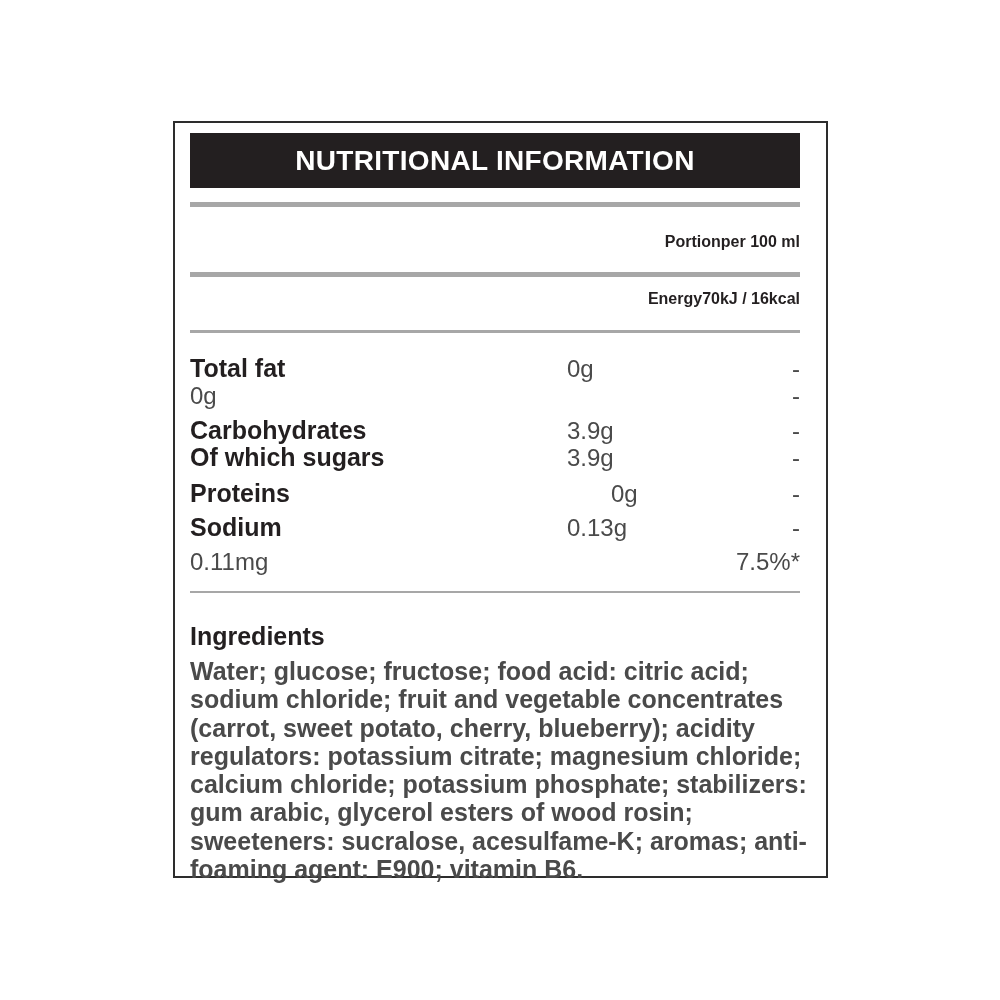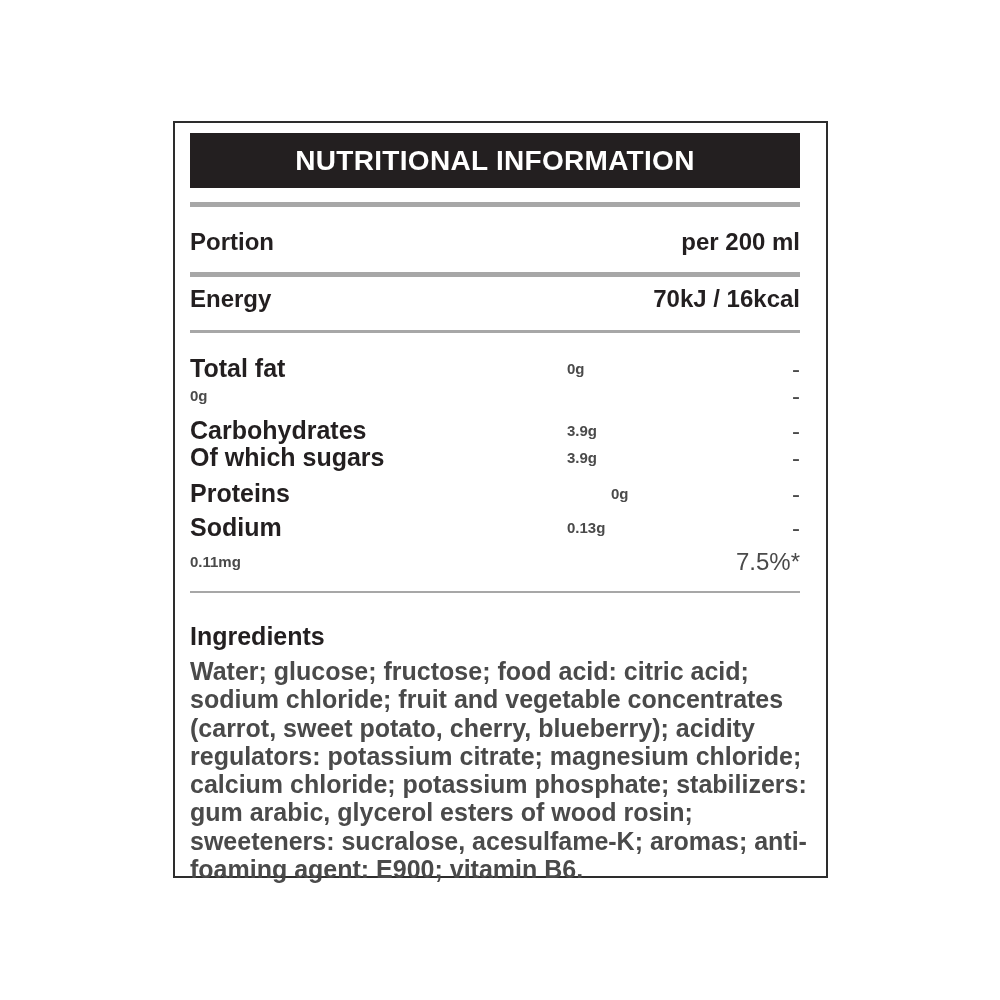--- a/index.html
+++ b/index.html
@@ -25,30 +25,30 @@
     color:var(--header_text,#fff); font-size:28px; font-weight:700;
     letter-spacing:0.3px; line-height:1;
   }
 
   .rule{background:var(--rule,#a7a7a7);}
   .rule-a{height:5px; margin-top:14px;}
   .rule-b{height:5px; margin-top:18px;}
   .rule-c{height:3px; margin-top:19px;}
   .rule-d{height:2px; margin-top:16px;}
 
-  .kv{display:flex; justify-content:space-between; align-items:baseline;
-      font-weight:700; font-size:24px; line-height:24px; color:var(--ink,#231f20);}
+  .kv{display:flex; justify-content:flex-end; align-items:baseline;
+      font-weight:700; font-size:16px; line-height:24px; color:var(--ink,#231f20);}
   .kv-portion{margin-top:23px;}
   .kv-energy{margin-top:10px;}
 
   .ntable{margin-top:22px;}
   .nrow{display:flex; align-items:center; line-height:27px;}
   .nrow .nlabel{width:377px; flex:0 0 377px; font-weight:700; font-size:25px;
                 color:var(--ink,#231f20); white-space:nowrap;}
-  .nrow .namount{flex:1 1 auto; font-size:15px; font-weight:700; color:var(--value_ink,#4a4a4a);}
+  .nrow .namount{flex:1 1 auto; font-size:24px; font-weight:400; color:var(--value_ink,#4a4a4a);}
   .nrow .nrda{font-size:24px; font-weight:400; color:var(--value_ink,#4a4a4a); text-align:right;}
   .mt7{margin-top:7px;} .mt8{margin-top:8px;} .mt9{margin-top:9px;gap:44px;}
 
   .ing-h{margin-top:30px; font-size:25px; font-weight:700; line-height:26px; color:var(--ink,#231f20);}
   .ing-t{margin-top:8px; width:645px; font-size:25px; font-weight:700;
          line-height:28.3px; color:var(--value_ink,#4a4a4a); text-align:left;}
 </style>
 </head>
 <body>
 
@@ -56,21 +56,21 @@
   <section class="panel">
 
     <header class="title-bar">
       <h1>NUTRITIONAL INFORMATION</h1>
     </header>
 
     <div class="rule rule-a"></div>
 
     <div class="kv kv-portion">
       <span>Portion</span>
-      <span>per 200 ml</span>
+      <span>per 100 ml</span>
     </div>
 
     <div class="rule rule-b"></div>
 
     <div class="kv kv-energy">
       <span>Energy</span>
       <span>70kJ / 16kcal</span>
     </div>
 
     <div class="rule rule-c"></div>

